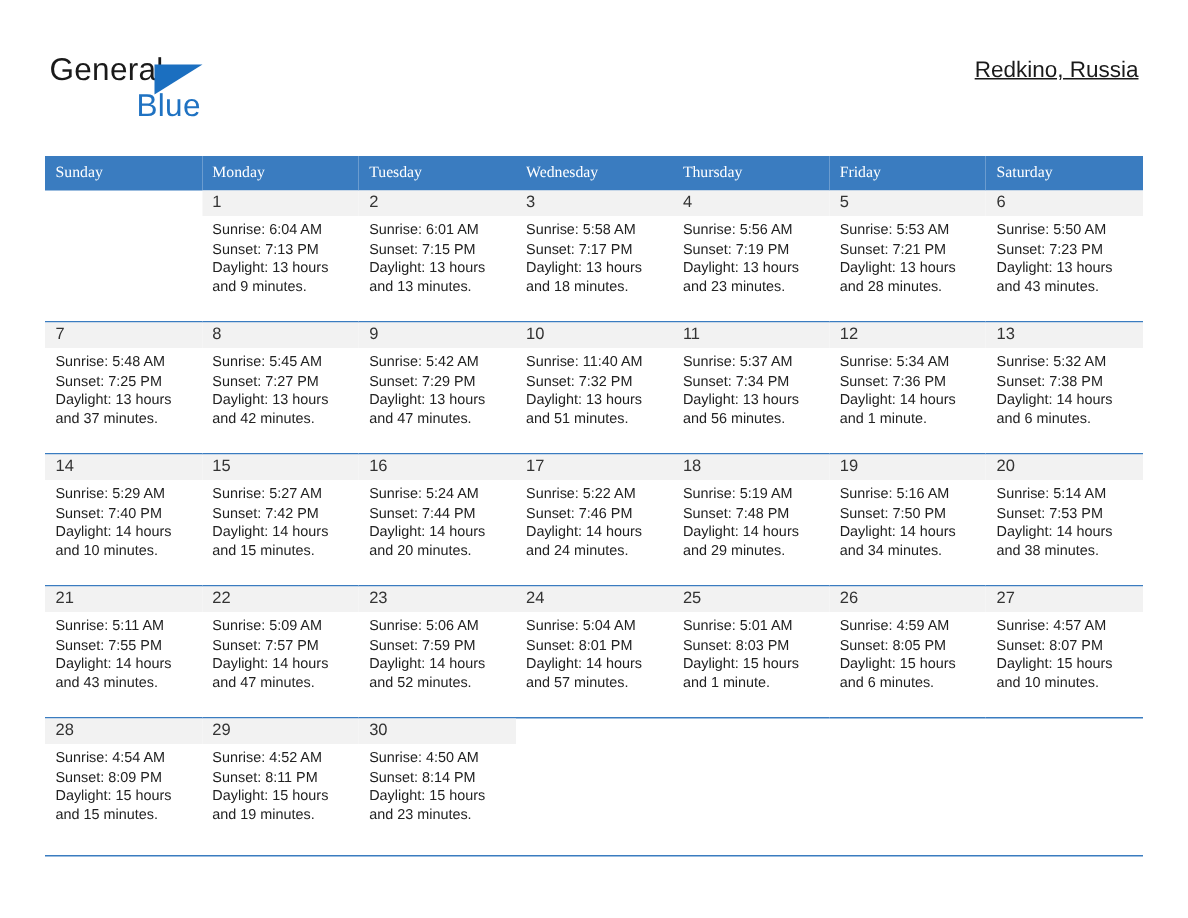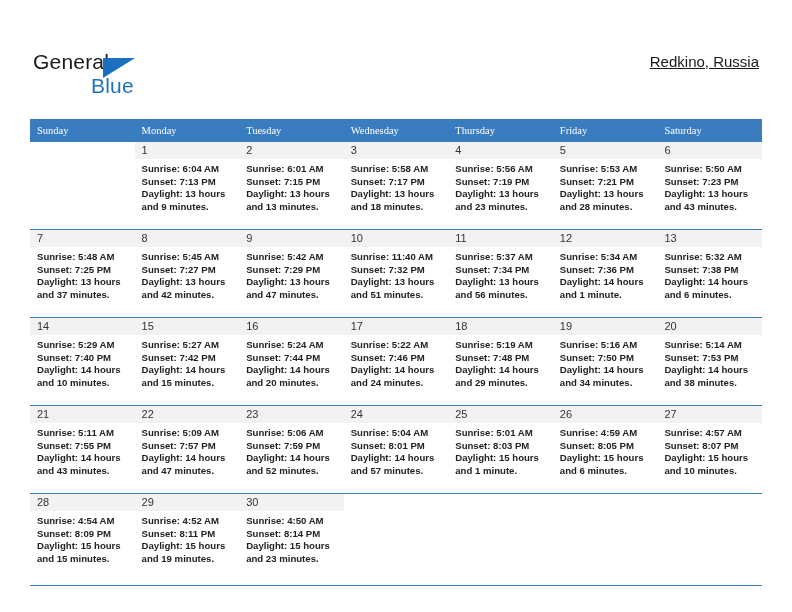--- a/index.html
+++ b/index.html
@@ -12,21 +12,20 @@
     background: #ffffff;
     font-family: "Liberation Sans", sans-serif;
     color: #000000;
     overflow: hidden;
   }
   .page {
     position: relative;
     width: 792px;
     height: 556px;
     box-sizing: border-box;
-    margin-top: 15px;
   }
 
   
   .header {
     position: absolute;
     left: 0;
     top: 0;
     width: 792px;
     height: 104px;
   }
@@ -127,21 +126,20 @@
     background: transparent;
   }
   .cell-blank .cell-inner {
     border-top: 1px solid #3a7cc0;
   }
   .cell-lines {
     padding: 4px 5px 0 7px;
     font-size: 9.6px;
     line-height: 12.6px;
     color: #222222;
-    font-weight: bold;
   }
   .cell-lines div {
     white-space: nowrap;
   }
   .grid-bottom {
     position: absolute;
     left: 30px;
     top: 570px;
     width: 732px;
     height: 1px;

